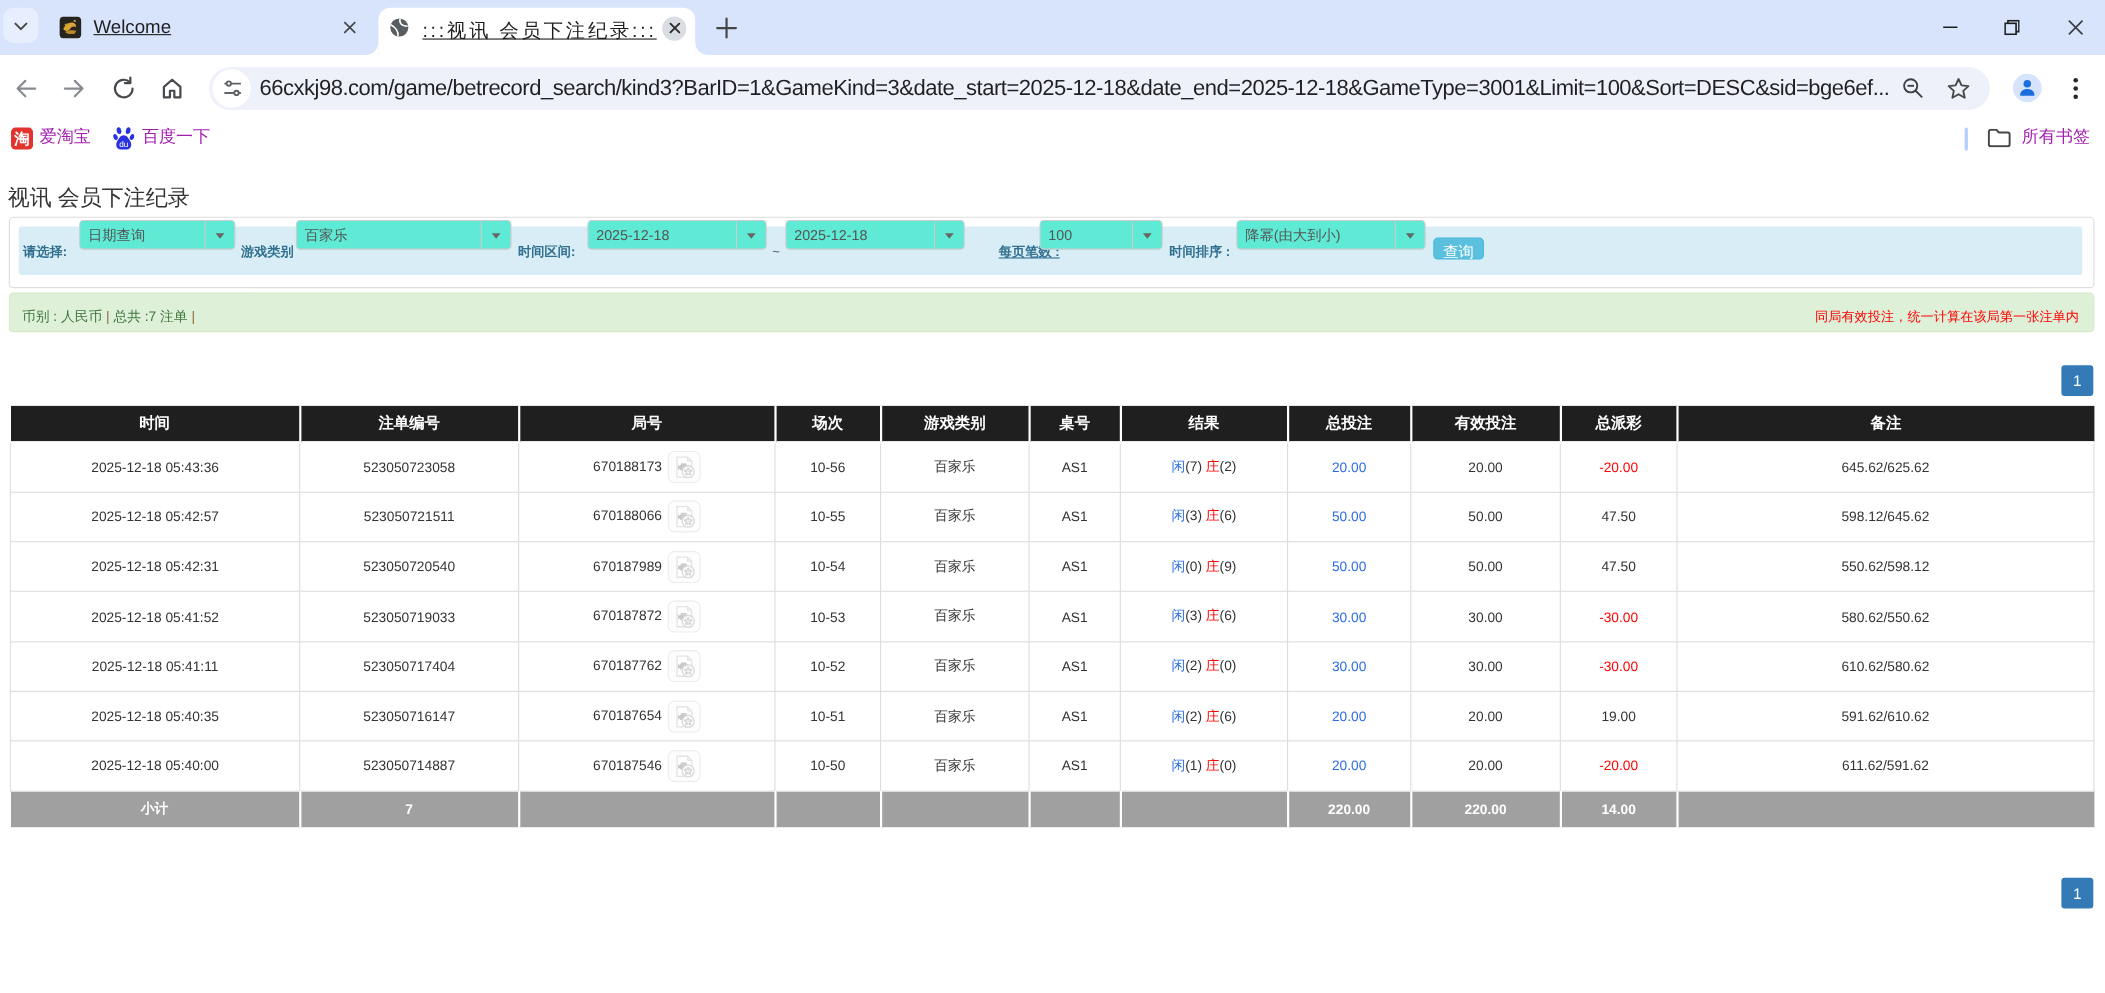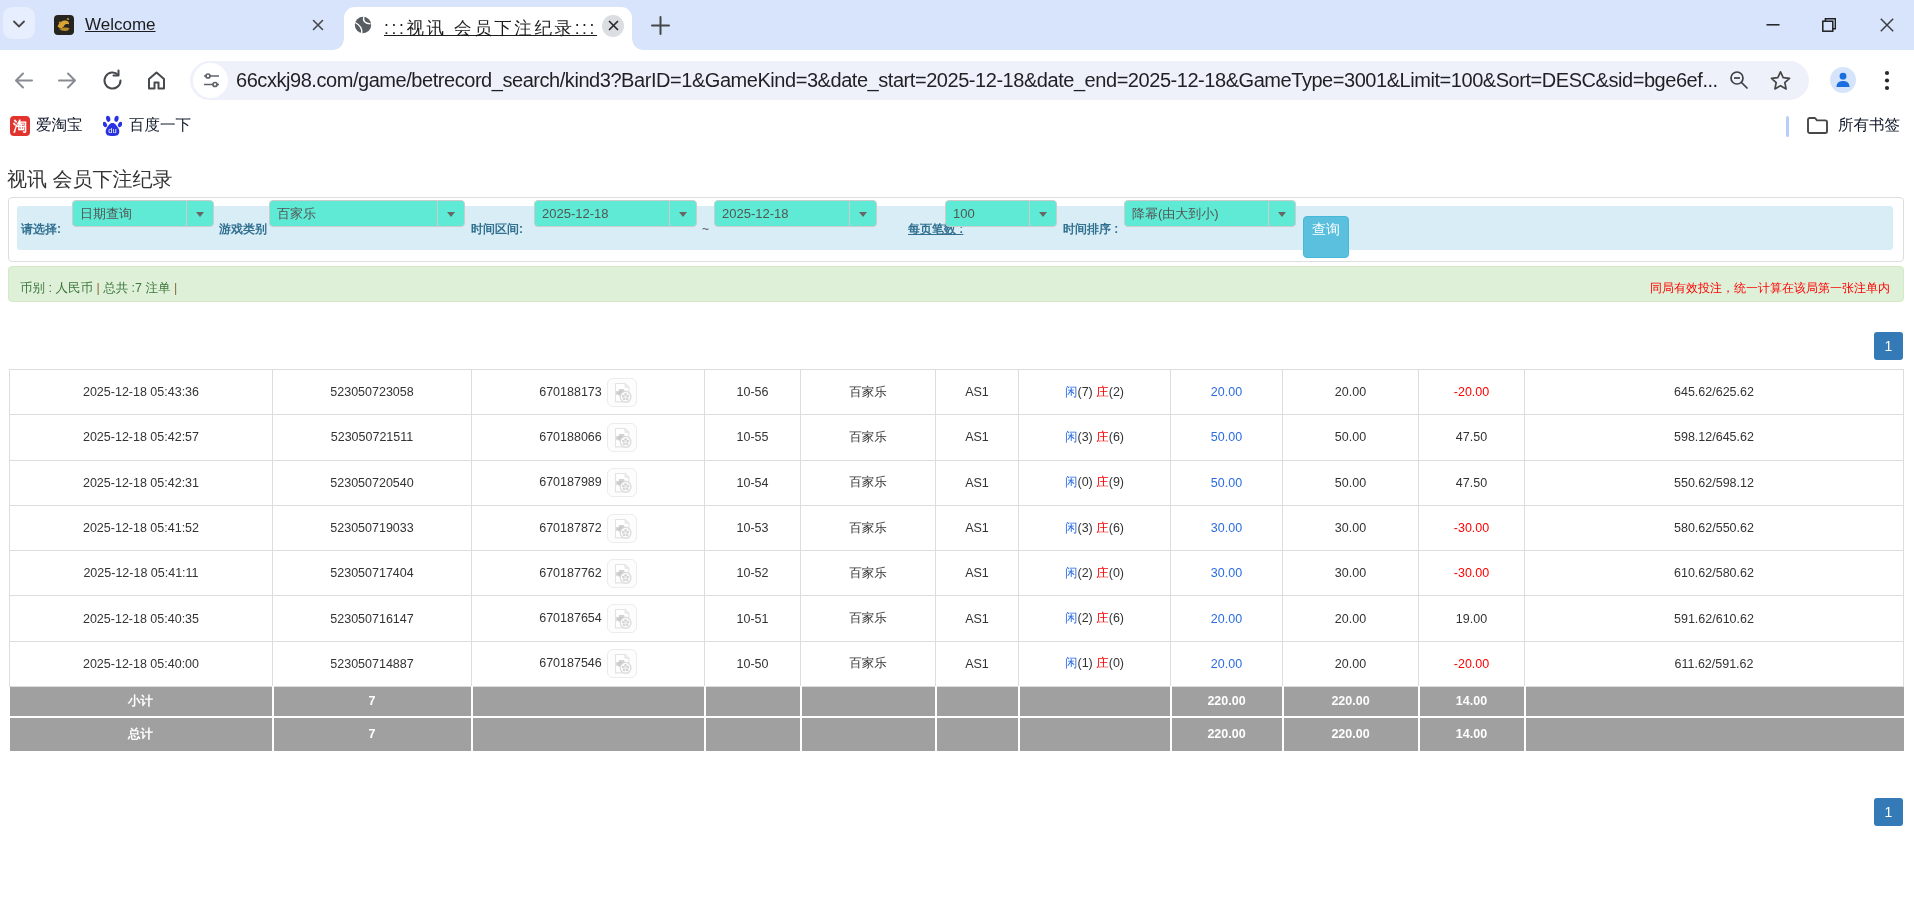--- a/index.html
+++ b/index.html
@@ -12,34 +12,34 @@
 #activetab { position:absolute; left:344px; top:7px; width:288px; height:43px; background:#fff; border-radius:11px 11px 0 0; }
 #activetab:before { content:""; position:absolute; left:-11px; bottom:0; width:11px; height:11px;
   background:radial-gradient(circle at 0 0, rgba(0,0,0,0) 10.5px, #fff 11px); }
 #activetab:after { content:""; position:absolute; right:-11px; bottom:0; width:11px; height:11px;
   background:radial-gradient(circle at 100% 0, rgba(0,0,0,0) 10.5px, #fff 11px); }
 #actclose { position:absolute; left:602px; top:14.5px; width:22px; height:22px; border-radius:50%; background:#dadde2; }
 #toolbar { position:absolute; left:0; top:50px; width:1914px; height:55px; background:#fff; }
 #omnibox { position:absolute; left:190px; top:61px; width:1619px; height:39px; border-radius:20px; background:#eef1fa; }
 #urltext { position:absolute; left:236px; top:61px; height:39px; line-height:39px; font-size:20px; letter-spacing:-0.45px; color:#1f2023; white-space:nowrap; }
 #bookmarks { position:absolute; left:0; top:105px; width:1914px; height:40px; background:#fff; }
-.bktext { position:absolute; top:105px; height:40px; line-height:40px; font-size:15.5px; color:#0f172a; white-space:nowrap; }
+.bktext { position:absolute; top:105px; height:40px; line-height:40px; font-size:15.5px; color:#a21caf; white-space:nowrap; }
 #tbicon { position:absolute; left:10px; top:116px; width:20px; height:20px; border-radius:4px; background:#e2332e;
   color:#fff; font-size:14px; line-height:20px; text-align:center; font-weight:bold; }
 #bmbar { position:absolute; left:1786px; top:116px; width:3px; height:21px; border-radius:2px; background:#b6cffa; }
 #ptitle { position:absolute; left:7px; top:166px; font-size:20px; color:#333; }
 #panel { position:absolute; left:8px; top:197px; width:1896px; height:65px; background:#fff; border:1px solid #ddd; border-radius:4px; }
 #bluebar { position:absolute; left:17px; top:206px; width:1876px; height:44px; background:#d9edf7; border-radius:3px; }
 .flabel { position:absolute; top:216px; height:27px; line-height:27px; font-size:12px; font-weight:bold; color:#31708f; white-space:nowrap; }
 .sel { position:absolute; top:200px; height:27px; background:#5eead4; border:1px solid #ccc; border-radius:4px; }
 .sel .tx { position:absolute; left:7px; top:0; height:25px; line-height:25px; font-size:13px; color:#555; white-space:nowrap; }
 .sel .btn { position:absolute; right:0; top:0; width:27px; height:25px; border-left:1px solid #ccc; }
 .sel .btn:after { content:""; position:absolute; left:9px; top:11px; width:0; height:0;
   border-left:4px solid transparent; border-right:4px solid transparent; border-top:5px solid #666; }
-#qbtn { position:absolute; left:1303px; top:216px; width:46px; height:42px; background:#5bc0de; border:1px solid #46b8da;
+#qbtn { position:absolute; left:1303px; top:216px; width:46px; height:20px; background:#5bc0de; border:1px solid #46b8da;
   border-radius:4px; color:#fff; font-size:14px; text-align:center; line-height:25px; }
 #greenbar { position:absolute; left:8px; top:266px; width:1896px; height:36px; background:#dff0d8; border:1px solid #d6e9c6; border-radius:4px; }
 #gleft { position:absolute; left:11px; top:0; height:43px; line-height:43px; font-size:12.5px; color:#3c763d; white-space:nowrap; }
 #gright { position:absolute; right:13px; top:0; height:43px; line-height:43px; font-size:12px; color:#f00; white-space:nowrap; }
 .pag { position:absolute; left:1874px; width:29px; height:28px; background:#337ab7; border-radius:3px;
   color:#fff; font-size:14px; text-align:center; line-height:28px; }
 #btable { position:absolute; left:9px; top:369px; width:1894px; border-collapse:collapse; table-layout:fixed; }
 #btable th { background:#1f1f1f; color:#fff; font-size:14px; font-weight:bold; height:33px;
   border-bottom:2px solid #fff; border-left:2px solid #fff; padding:0; text-align:center; }
 #btable th:first-child { border-left:none; }
@@ -208,20 +208,33 @@
       <col style="width:96px">
     <col style="width:135px">
       <col style="width:83px">
       <col style="width:152px">
       <col style="width:112px">
     <col style="width:136px">
       <col style="width:106px">
       <col style="width:379px">
   </colgroup>
   <tbody>
+      <tr>
+        <th>时间</th>
+        <th>注单编号</th>
+        <th>局号</th>
+        <th>场次</th>
+        <th>游戏类别</th>
+        <th>桌号</th>
+        <th>结果</th>
+        <th>总投注</th>
+        <th>有效投注</th>
+        <th>总派彩</th>
+        <th>备注</th>
+      </tr>
   <tr>
         <td>2025-12-18 05:43:36</td>
         <td>523050723058</td>
         <td>670188173<span class="vicon"><svg width="22" height="22" viewBox="0 0 22 22">
               <path d="M3.5 1.5 L13 1.5 L16.8 5.3 L16.8 19.8 L3.5 19.8 Z" fill="#fff" stroke="#e4e4e4" stroke-width="1.2"></path>
               <path d="M13 1.5 L13 5.3 L16.8 5.3 Z" fill="#efefef" stroke="#e4e4e4" stroke-width="0.9"></path>
               <rect x="7" y="7.2" width="5.2" height="1.5" fill="#c9c9c9"></rect>
               <rect x="6.2" y="8.7" width="6.8" height="4.8" fill="#c9c9c9"></rect>
               <path d="M6.2 9.8 L4.4 8.7 L4.4 13.2 L6.2 12.1 Z" fill="#c9c9c9"></path>
               <circle cx="13.6" cy="14.8" r="5.4" fill="#fefefe" stroke="#d9d9d9" stroke-width="1.2"></circle>
@@ -403,29 +416,16 @@
         <td></td>
         <td></td>
         <td></td>
         <td></td>
         <td></td>
         <td>220.00</td>
         <td>220.00</td>
         <td>14.00</td>
         <td></td>
       </tr>
-  <tr class="sum">
-        <td>总计</td>
-        <td>7</td>
-        <td></td>
-        <td></td>
-        <td></td>
-        <td></td>
-        <td></td>
-        <td>220.00</td>
-        <td>220.00</td>
-        <td>14.00</td>
-        <td></td>
-      </tr>
 </tbody>
   </table>
 
 <div class="pag" style="top:798px;">1</div>
 
 </body></html>

